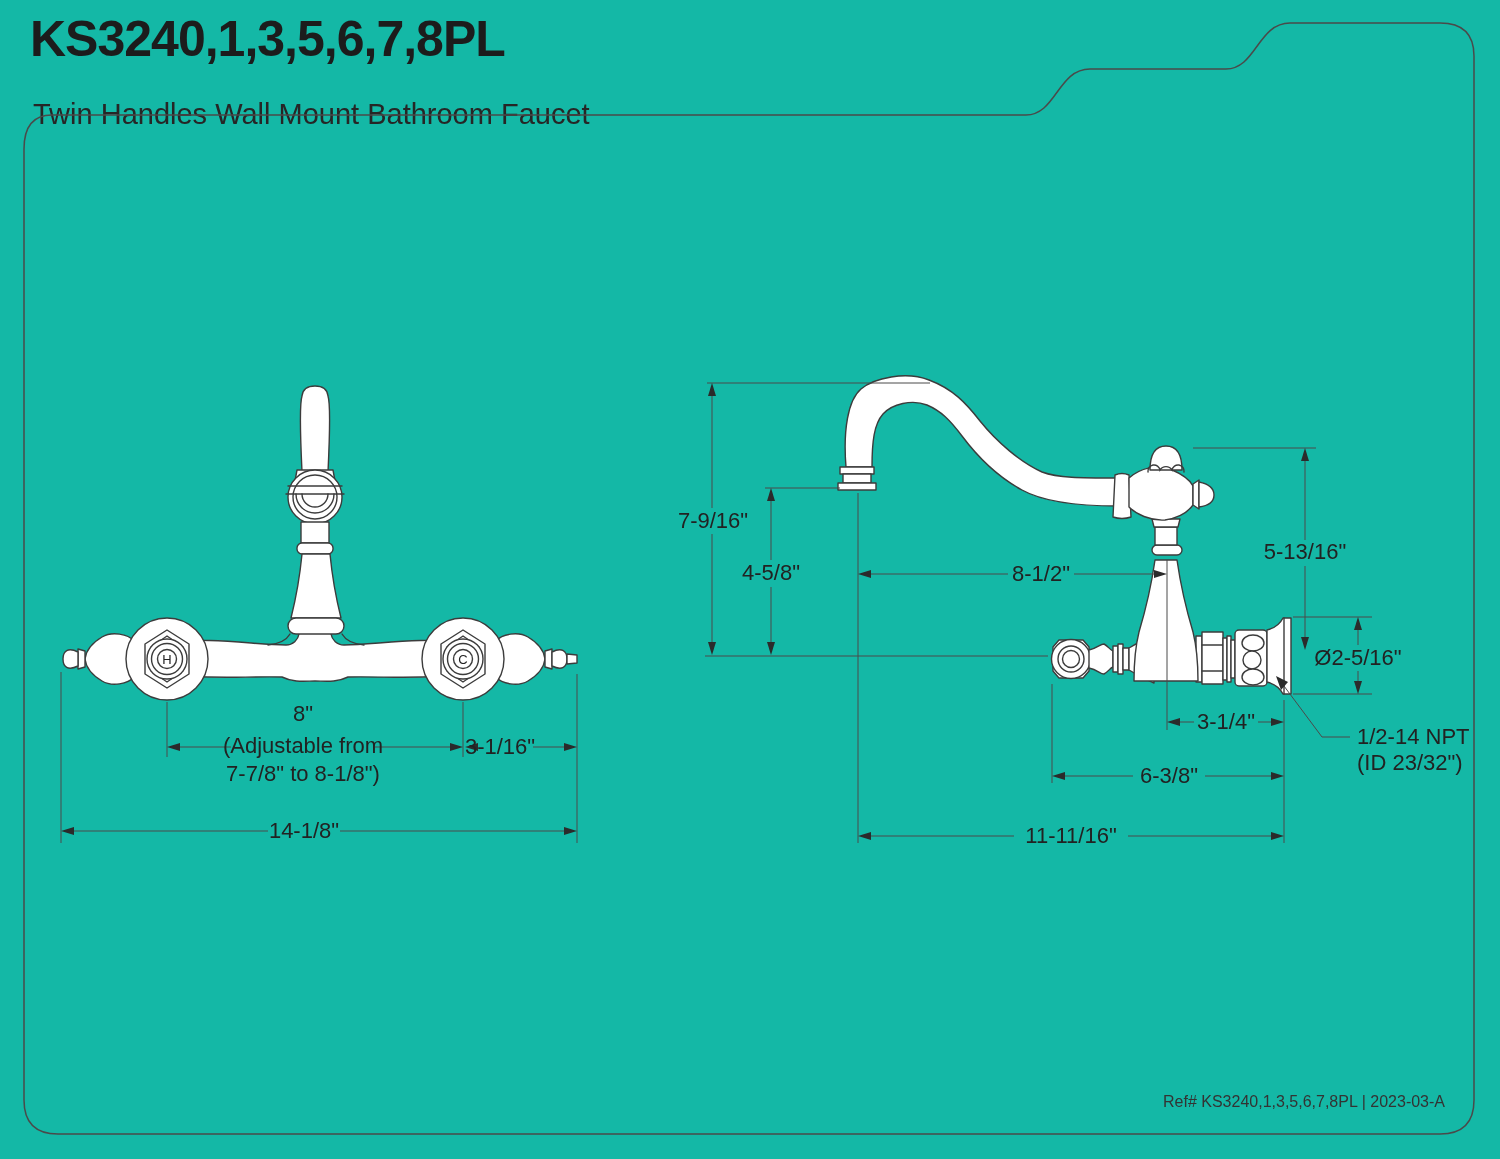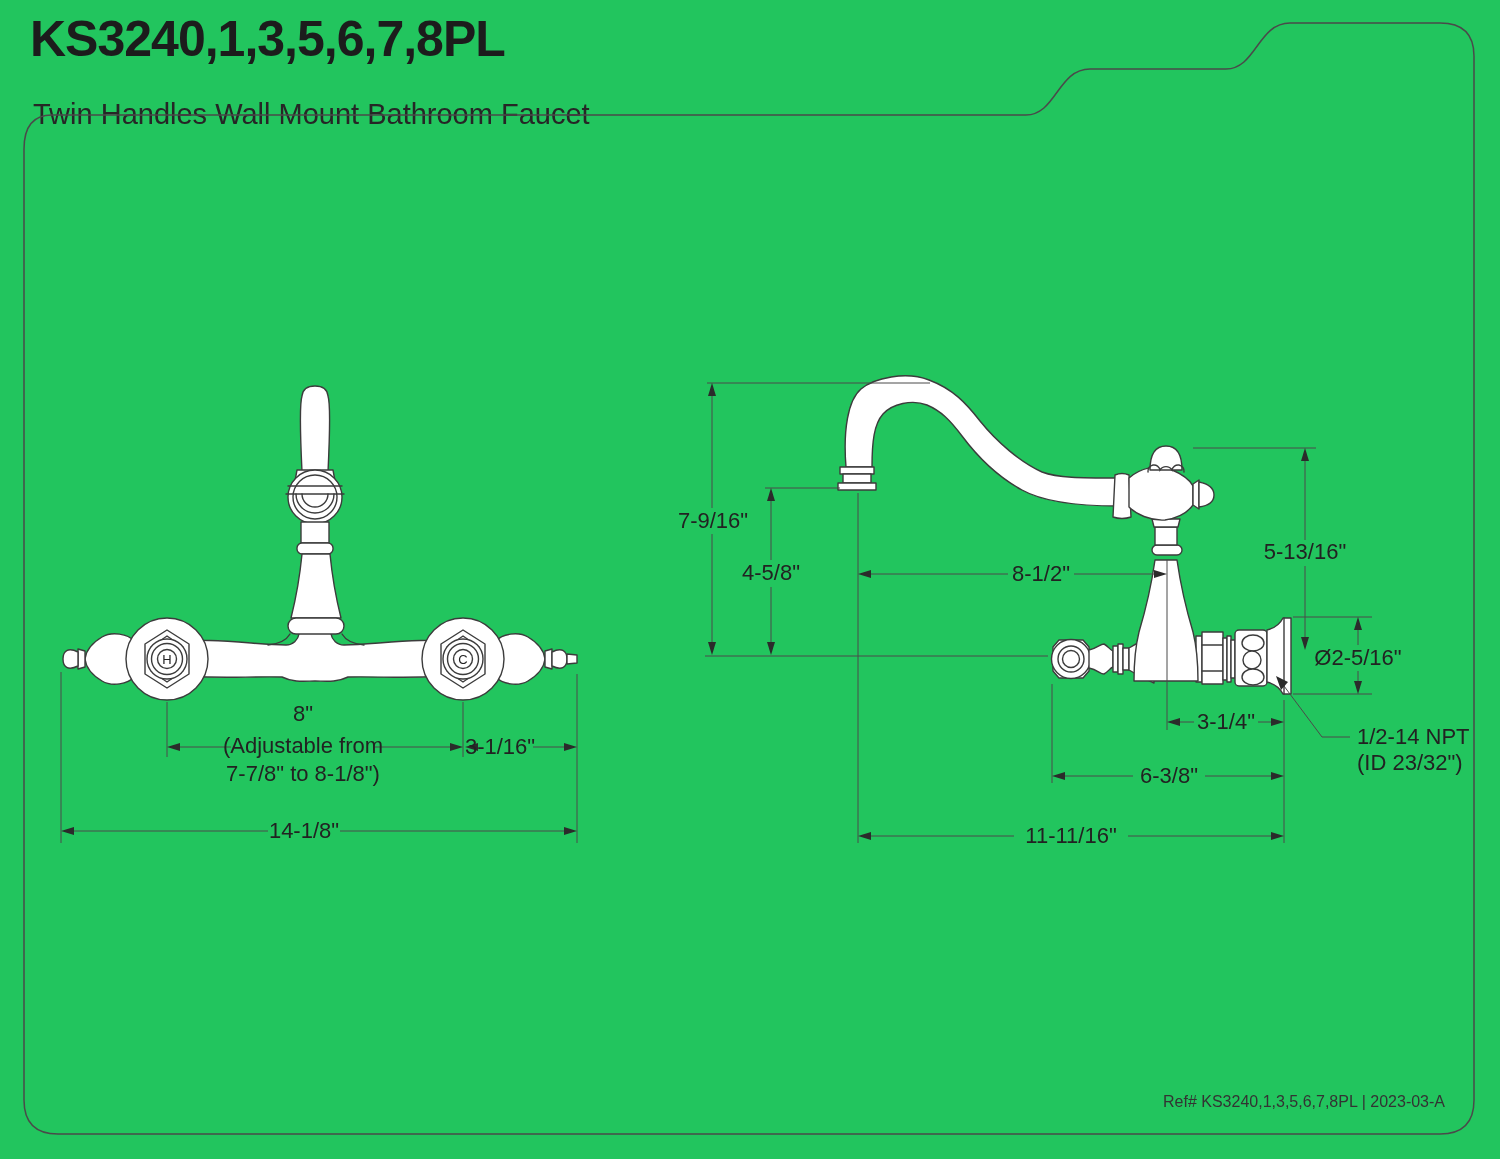--- a/index.html
+++ b/index.html
@@ -1,16 +1,16 @@
 <!DOCTYPE html>
 <html><head>
 <meta charset="utf-8">
 <style>
   html,body{margin:0;padding:0;background:#ffffff;}
-  .page{position:relative;width:1500px;height:1159px;background:#22c55e;overflow:hidden;
+  .page{position:relative;width:1500px;height:1159px;background:#14b8a6;overflow:hidden;
         font-family:"Liberation Sans", sans-serif;color:#1e1e1e;}
   .title{position:absolute;left:30px;top:10px;font-size:50px;font-weight:bold;
          letter-spacing:-1px;color:#1c1c1c;white-space:nowrap;}
   .subtitle{position:absolute;left:33px;top:70px;font-size:29px;color:#262626;white-space:nowrap;margin-top:28px;}
   .ref{position:absolute;right:55px;top:1093px;font-size:16px;color:#333;white-space:nowrap;margin-left:36px;}
   svg{position:absolute;left:0;top:0;}
   svg text{font-family:"Liberation Sans", sans-serif;font-size:22px;fill:#222;}
   .part{fill:#ffffff;stroke:#3c3c3c;stroke-width:1.4;stroke-linejoin:round;}
   .pline{fill:none;stroke:#3c3c3c;stroke-width:1.4;stroke-linecap:round;}
   .dim{stroke:#4a4a4a;stroke-width:1;fill:none;}

